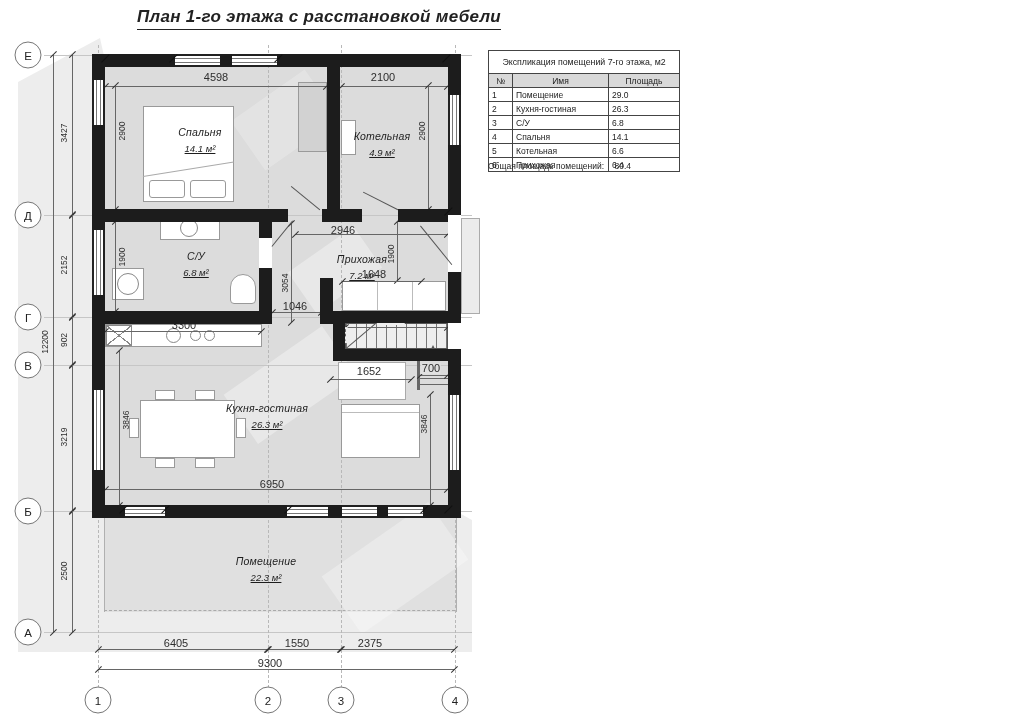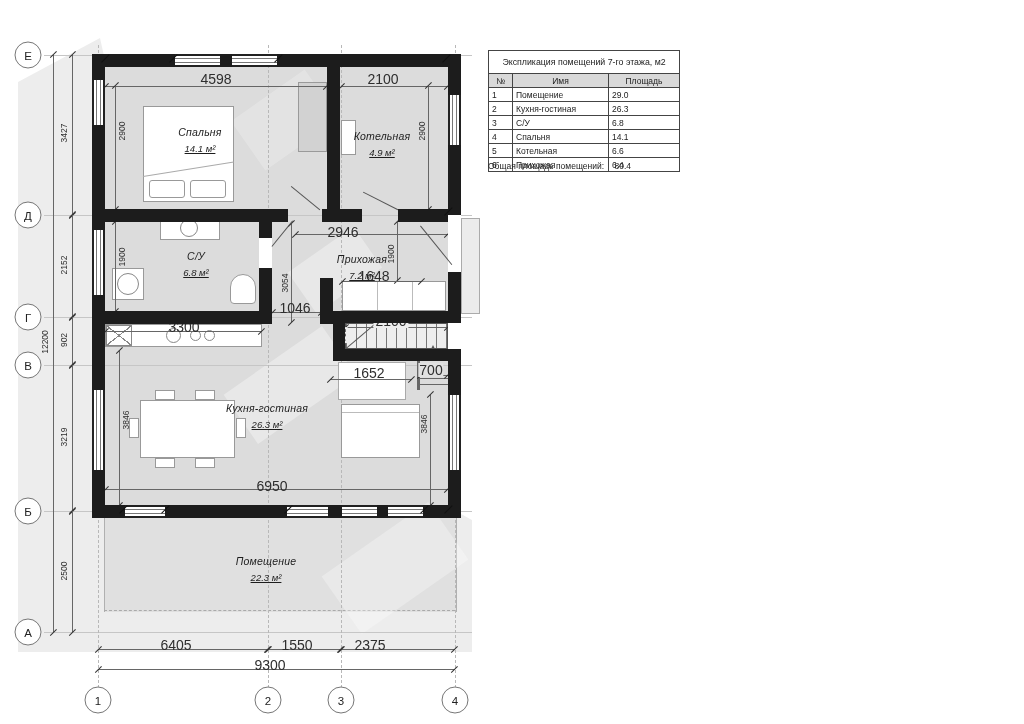--- a/index.html
+++ b/index.html
@@ -10,21 +10,21 @@
   .winh{position:absolute;height:13px;box-sizing:border-box;border-top:2px solid #222;border-bottom:2px solid #222;
     background:linear-gradient(#fff 0 2px,#777 2px 3px,#fff 3px 6px,#777 6px 7px,#fff 7px 9px)}
   .winv{position:absolute;width:13px;box-sizing:border-box;border-left:2px solid #222;border-right:2px solid #222;
     background:linear-gradient(90deg,#fff 0 2px,#777 2px 3px,#fff 3px 6px,#777 6px 7px,#fff 7px 9px)}
   .hdim{position:absolute;height:0;border-top:1px solid #666}
   .hdim::before,.hdim::after{content:"";position:absolute;width:9px;height:1.3px;background:#333;top:-1px;transform:rotate(-45deg)}
   .hdim::before{left:-4px}.hdim::after{right:-4px}
   .vdim{position:absolute;width:0;border-left:1px solid #666}
   .vdim::before,.vdim::after{content:"";position:absolute;width:9px;height:1.3px;background:#333;left:-5px;transform:rotate(-45deg)}
   .vdim::before{top:-1px}.vdim::after{bottom:-1px}
-  .dlab{position:absolute;font-size:14px;line-height:1;color:#2e2e2e;white-space:nowrap;transform:translateX(-50%)}
+  .dlab{position:absolute;font-size:11px;line-height:1;color:#2e2e2e;white-space:nowrap;transform:translateX(-50%)}
   .vlab{position:absolute;font-size:8.5px;line-height:1;color:#2e2e2e;white-space:nowrap;transform:translate(-50%,-50%) rotate(-90deg)}
   .bub{position:absolute;width:25px;height:25px;border:1px solid #777;border-radius:50%;background:#fff;
     display:flex;align-items:center;justify-content:center;font-size:11.5px;color:#222;transform:translate(-50%,-50%)}
   .leaf{position:absolute;height:1.3px;background:#555;transform-origin:0 50%}
   .room-label{position:absolute;transform:translateX(-50%);text-align:center;font-style:italic;color:#1d1d1d}
   .room-label .rn{font-size:10.5px;display:block;letter-spacing:.2px}
   .room-label .ra{font-size:9.5px;text-decoration:underline;display:inline-block;margin-top:2px}
   .furn{position:absolute;background:#fff;border:1px solid #999;box-sizing:border-box}
   .circ{position:absolute;border:1px solid #888;border-radius:50%;background:#fff;box-sizing:border-box}
   .tickm{position:absolute;width:11px;height:1.4px;background:#111;transform:rotate(-45deg)}
@@ -283,20 +283,21 @@
   <div class="bub" style="left:268px;top:700px">
       <span>2</span>
     </div>
   <div class="bub" style="left:341px;top:700px">
       <span>3</span>
     </div>
   <div class="bub" style="left:455px;top:700px">
       <span>4</span>
     </div>
 
+  <div id="title">План 1-го этажа с расстановкой мебели</div>
 
   <table class="legend">
     <tbody>
         <tr>
           <td class="ttl" colspan="3">Экспликация помещений 7-го этажа, м2</td>
         </tr>
     <tr class="hd">
       <td style="width:17px">№</td>
       <td style="width:89px">Имя</td>
       <td style="width:64px">Площадь</td>

